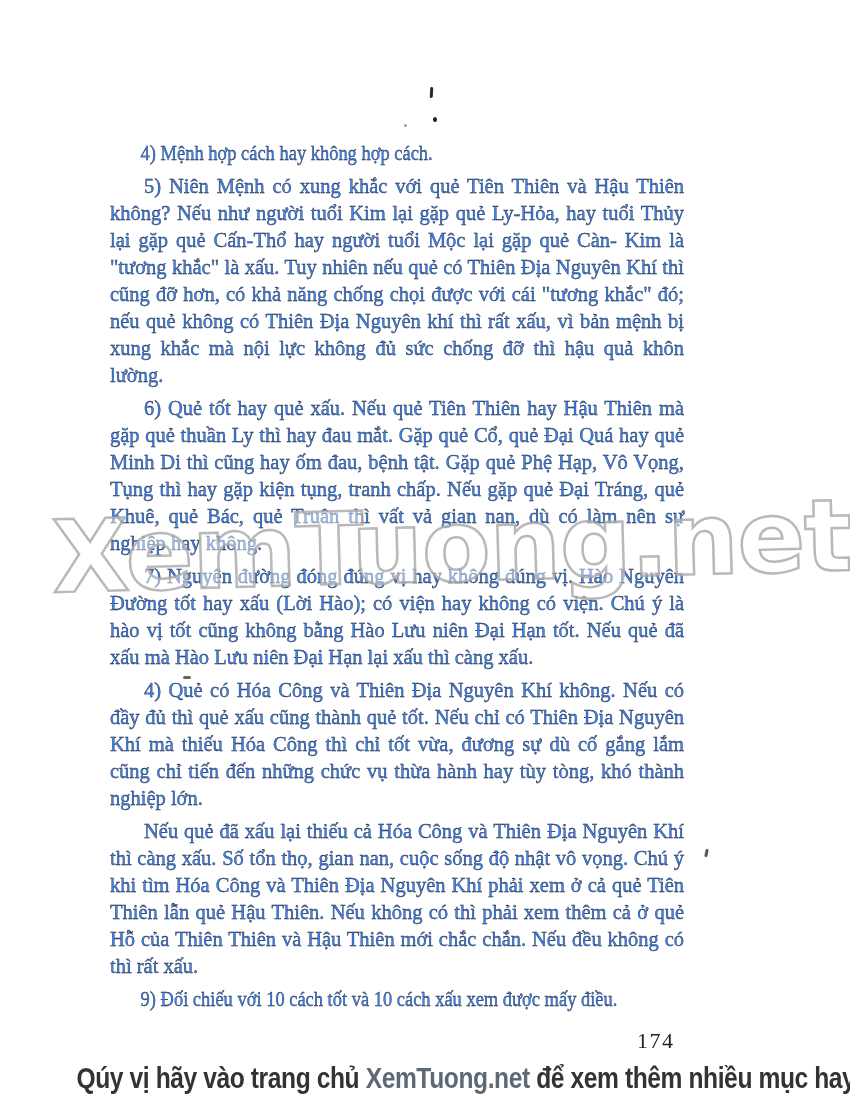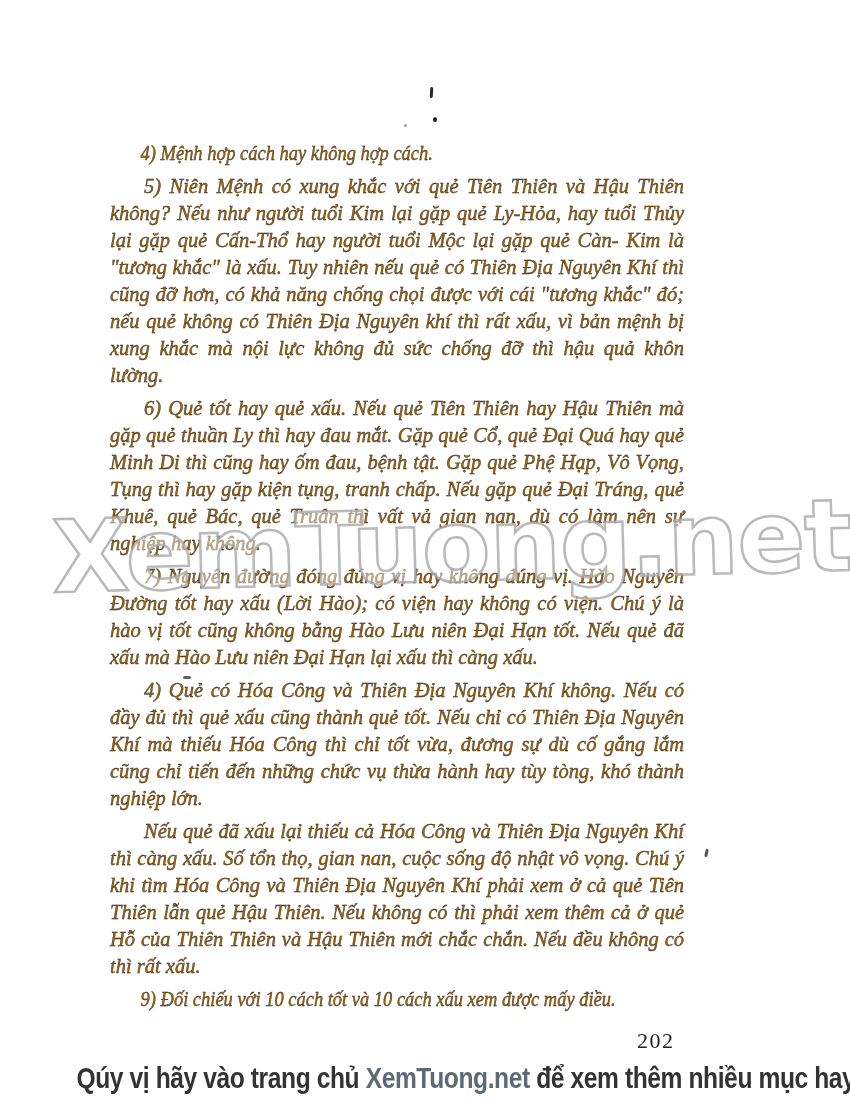--- a/index.html
+++ b/index.html
@@ -14,25 +14,24 @@
     background: #ffffff;
     overflow: hidden;
     font-family: "Liberation Serif", "DejaVu Serif", serif;
   }
   .content {
     position: absolute;
     left: 110px;
     top: 140px;
     width: 574px;
     z-index: 1;
-    color: #a16207;
+    color: #3b82f6;
     font-size: 20.5px;
     line-height: 27px;
     text-align: justify;
-    font-style: italic;
     -webkit-text-stroke: 0.35px #1b1b1b;
   }
   .content p {
     margin: 0 0 6px 0;
     text-indent: 34px;
   }
   .content p.one-line {
     white-space: nowrap;
     transform: scaleX(0.9);
     transform-origin: 0 50%;
@@ -108,19 +107,19 @@
     <p>5) Niên Mệnh có xung khắc với quẻ Tiên Thiên và Hậu Thiên không? Nếu như người tuổi Kim lại gặp quẻ Ly-Hỏa, hay tuổi Thủy lại gặp quẻ Cấn-Thổ hay người tuổi Mộc lại gặp quẻ Càn- Kim là "tương khắc" là xấu. Tuy nhiên nếu quẻ có Thiên Địa Nguyên Khí thì cũng đỡ hơn, có khả năng chống chọi được với cái "tương khắc" đó; nếu quẻ không có Thiên Địa Nguyên khí thì rất xấu, vì bản mệnh bị xung khắc mà nội lực không đủ sức chống đỡ thì hậu quả khôn lường.</p>
     <p>6) Quẻ tốt hay quẻ xấu. Nếu quẻ Tiên Thiên hay Hậu Thiên mà gặp quẻ thuần Ly thì hay đau mắt. Gặp quẻ Cổ, quẻ Đại Quá hay quẻ Minh Di thì cũng hay ốm đau, bệnh tật. Gặp quẻ Phệ Hạp, Vô Vọng, Tụng thì hay gặp kiện tụng, tranh chấp. Nếu gặp quẻ Đại Tráng, quẻ Khuê, quẻ Bác, quẻ Truân thì vất vả gian nan, dù có làm nên sự nghiệp hay không.</p>
     <p>7) Nguyên đường đóng đúng vị hay không đúng vị. Hào Nguyên Đường tốt hay xấu (Lời Hào); có viện hay không có viện. Chú ý là hào vị tốt cũng không bằng Hào Lưu niên Đại Hạn tốt. Nếu quẻ đã xấu mà Hào Lưu niên Đại Hạn lại xấu thì càng xấu.</p>
     <p>4) Quẻ có Hóa Công và Thiên Địa Nguyên Khí không. Nếu có đầy đủ thì quẻ xấu cũng thành quẻ tốt. Nếu chỉ có Thiên Địa Nguyên Khí mà thiếu Hóa Công thì chỉ tốt vừa, đương sự dù cố gắng lắm cũng chỉ tiến đến những chức vụ thừa hành hay tùy tòng, khó thành nghiệp lớn.</p>
     <p>Nếu quẻ đã xấu lại thiếu cả Hóa Công và Thiên Địa Nguyên Khí thì càng xấu. Số tổn thọ, gian nan, cuộc sống độ nhật vô vọng. Chú ý khi tìm Hóa Công và Thiên Địa Nguyên Khí phải xem ở cả quẻ Tiên Thiên lẫn quẻ Hậu Thiên. Nếu không có thì phải xem thêm cả ở quẻ Hỗ của Thiên Thiên và Hậu Thiên mới chắc chắn. Nếu đều không có thì rất xấu.</p>
     <p class="one-line">9) Đối chiếu với 10 cách tốt và 10 cách xấu xem được mấy điều.</p>
   </div>
 
   <div class="watermark">XemTuong.net</div>
 
-  <div class="page-number">202</div>
+  <div class="page-number">174</div>
 
   <div class="footer">
     <span>Qúy vị hãy vào trang chủ </span><span class="brand">XemTuong.net</span><span> để xem thêm nhiều mục hay khác</span>
   </div>
 
 </div>
 
 </body></html>

